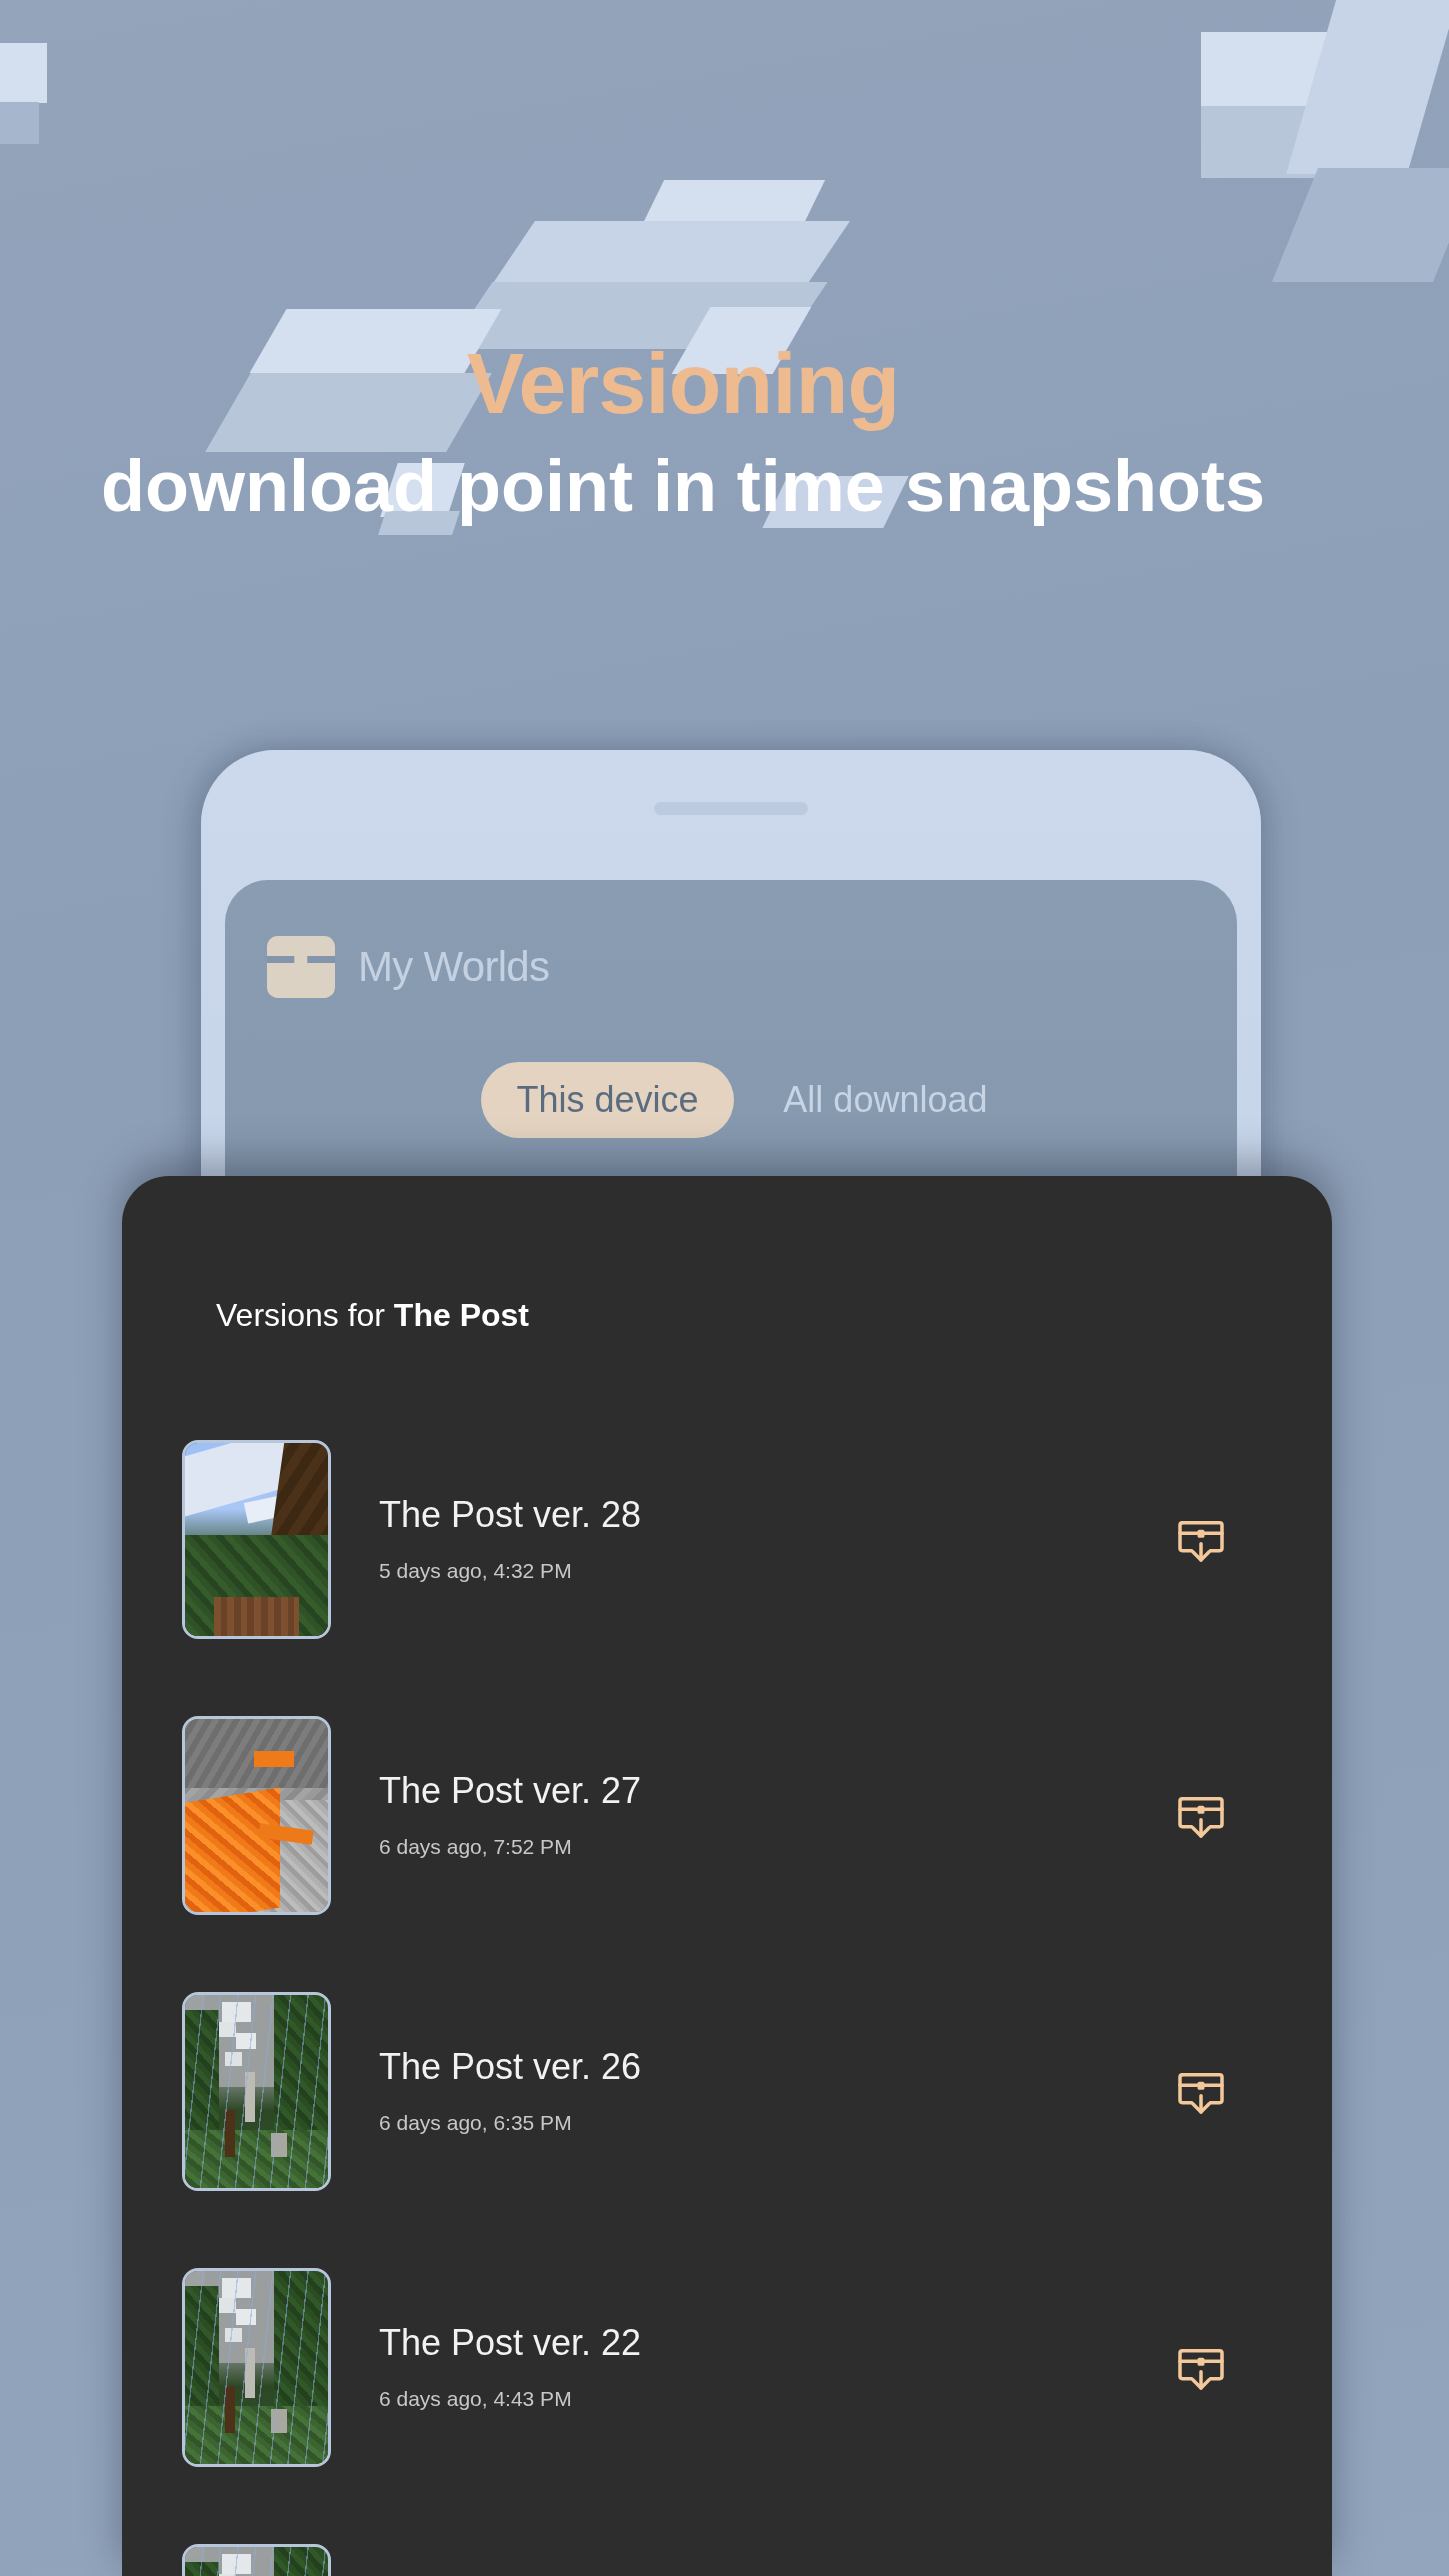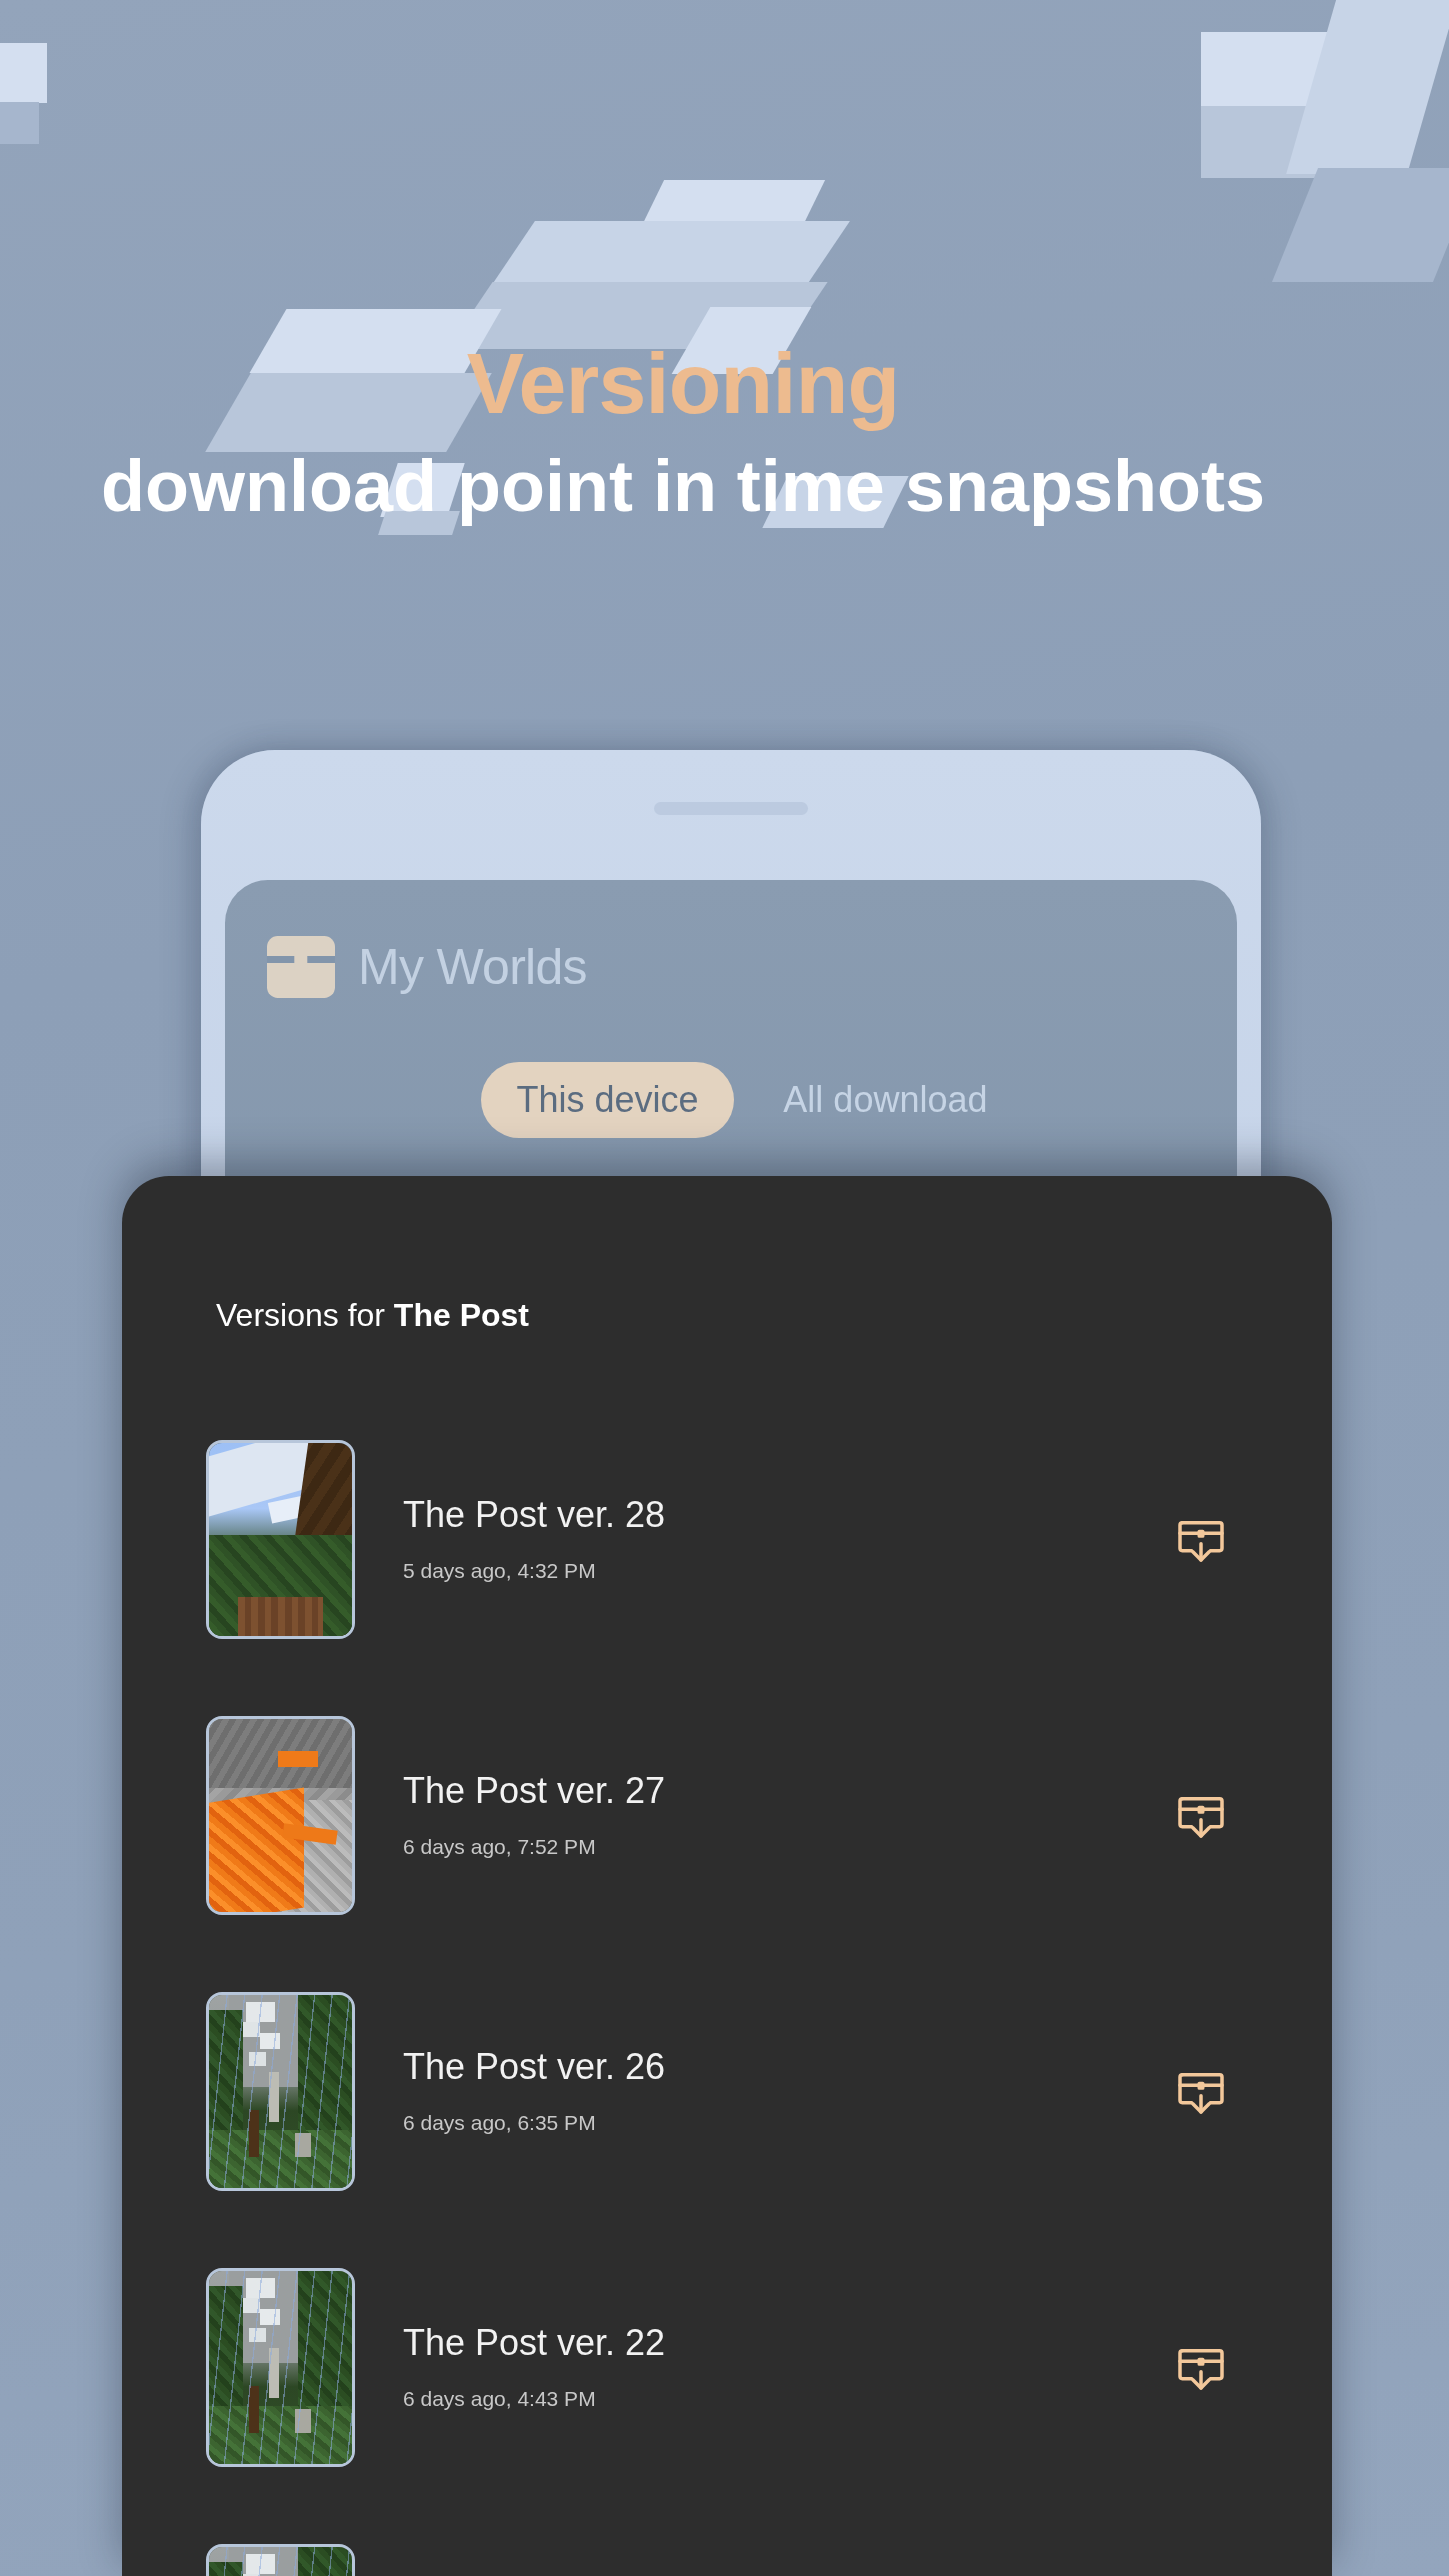--- a/index.html
+++ b/index.html
@@ -126,21 +126,21 @@
     position: absolute;
     left: 50%;
     transform: translateX(-50%);
     top: 13.4px;
     width: 13.4px;
     height: 23px;
     border-radius: 3.4px;
     background: #dcd2c4;
   }
   #app-title {
-    font-size: 50px;
+    font-size: 42px;
     font-weight: 400;
     color: #c3d1e2;
     letter-spacing: -0.7px;
     line-height: 1;
   }
 
   #tabs {
     display: flex;
     align-items: center;
     gap: 14.8px;
@@ -194,21 +194,21 @@
     top: 225px;
     right: 0;
     bottom: 0;
   }
 
   .version-row {
     position: relative;
     height: 276px;
     display: flex;
     align-items: center;
-    padding-left: 84px;
+    padding-left: 60px;
     padding-right: 94px;
   }
 
   .thumb {
     width: 149px;
     height: 199px;
     border-radius: 16px;
     border: 3.4px solid #b7c6da;
     overflow: hidden;
     flex: 0 0 auto;

